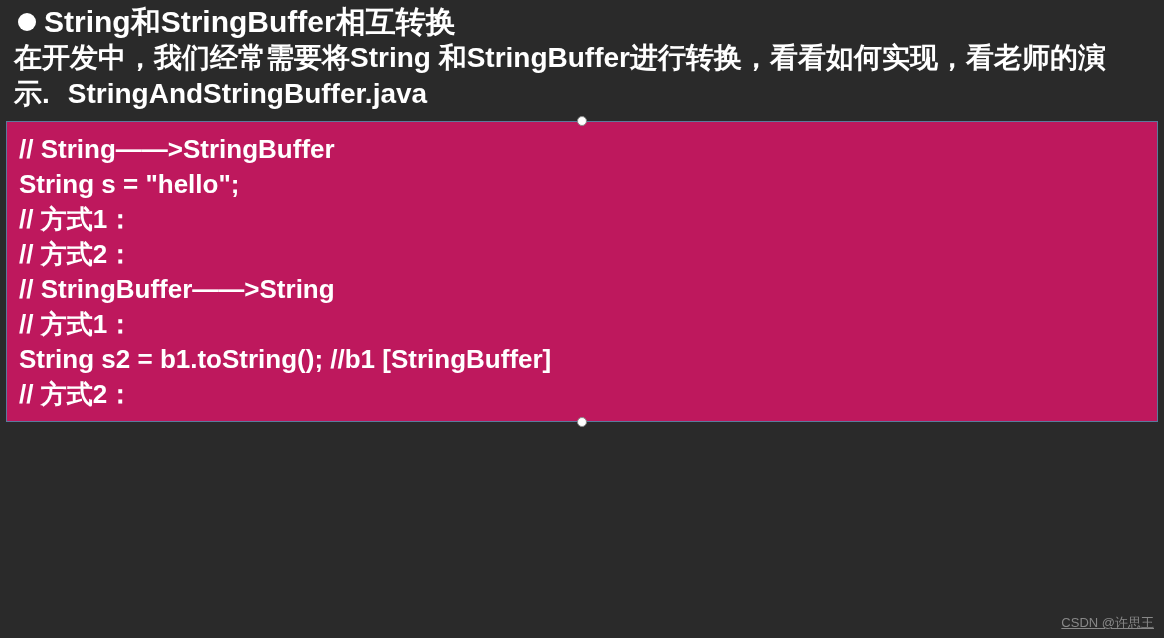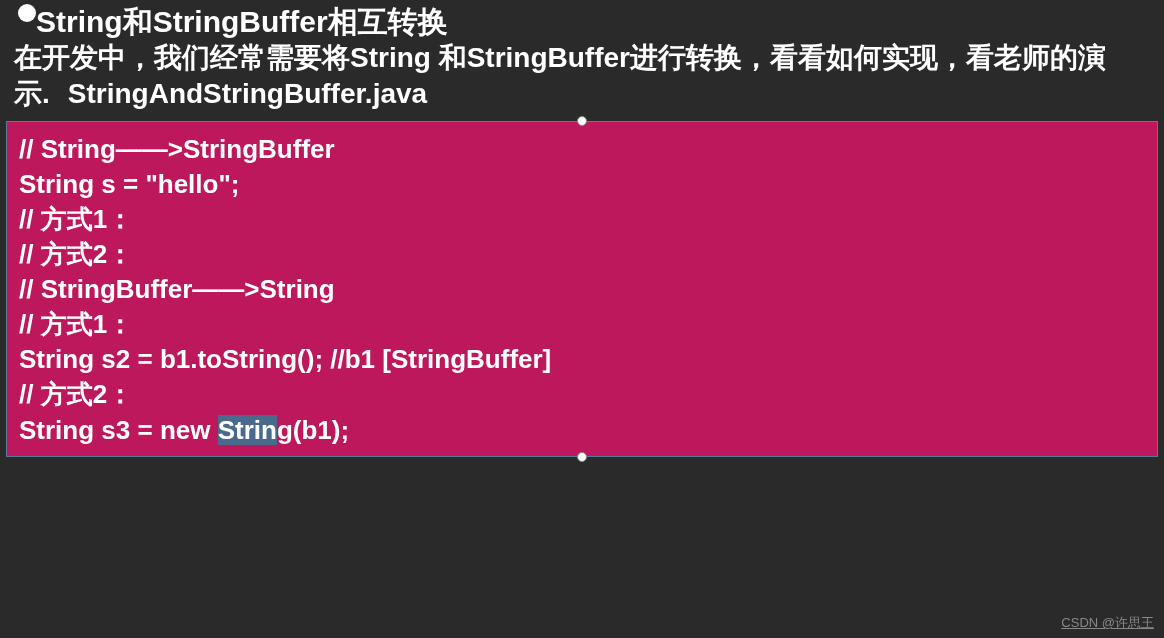--- a/index.html
+++ b/index.html
@@ -13,21 +13,22 @@
       background: #2a2a2a;
       font-family: "Microsoft YaHei", Arial, sans-serif;
       overflow: hidden;
       position: relative;
     }
     .header {
       padding: 4px 10px 2px 10px;
     }
     .title-row {
       display: flex;
-      gap: 0;
+      align-items: center;
+      gap: 8px;
     }
     .bullet {
       width: 18px;
       height: 18px;
       background: #fff;
       border-radius: 50%;
       flex-shrink: 0;
       margin-left: 8px;
     }
     .title {
@@ -112,17 +113,16 @@
   <div class="handle handle-top"></div>
   <div class="code-line">// String——&gt;StringBuffer</div>
   <div class="code-line">String s = "hello";</div>
   <div class="code-line">// 方式1：</div>
   <div class="code-line">// 方式2：</div>
   <div class="code-line"></div>
   <div class="code-line">// StringBuffer——&gt;String</div>
   <div class="code-line">// 方式1：</div>
   <div class="code-line">String s2 = b1.toString(); //b1 [StringBuffer]</div>
   <div class="code-line">// 方式2：</div>
-  <div class="code-line"><span>String s3 = new </span><span class="highlight">Strin</span><span>g(b1);</span></div>
   <div class="handle handle-bottom"></div>
 </div>
 
 <div class="watermark">CSDN @许思王</div>
 
 </body></html>

